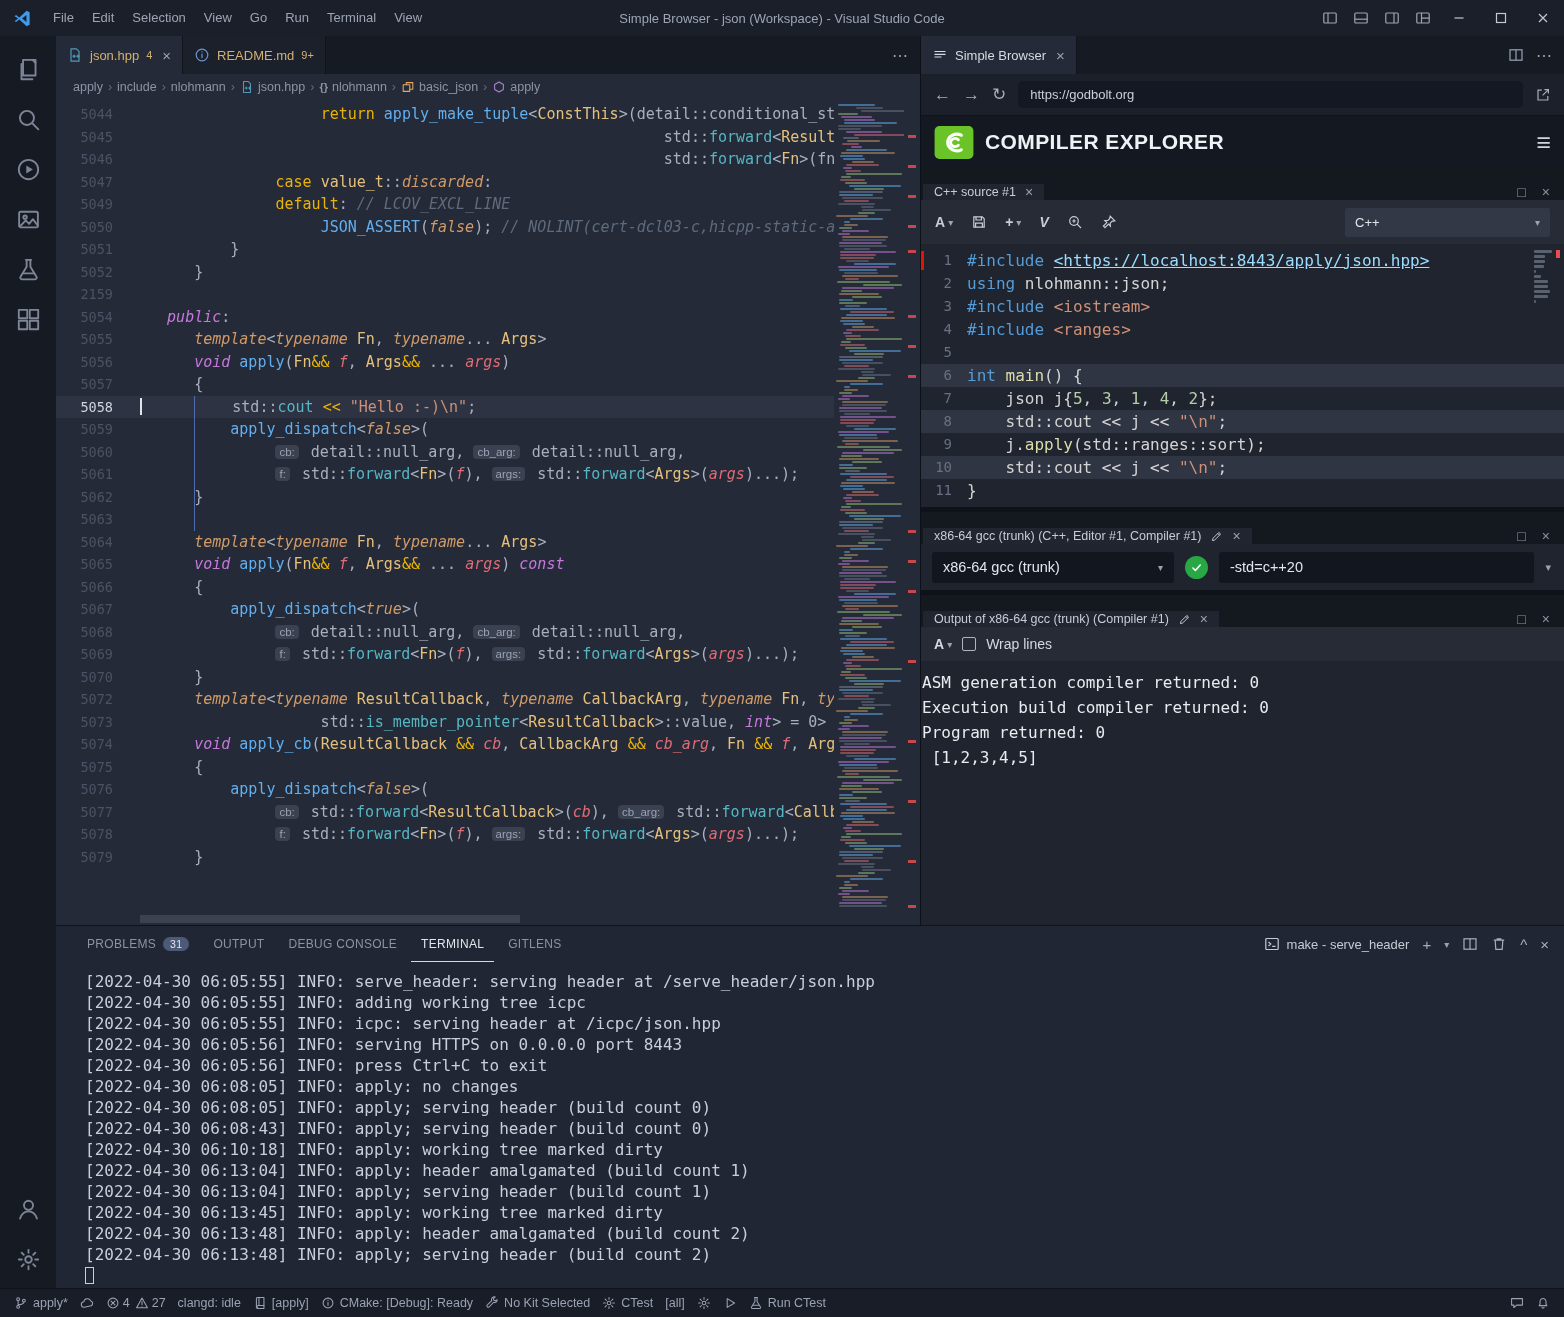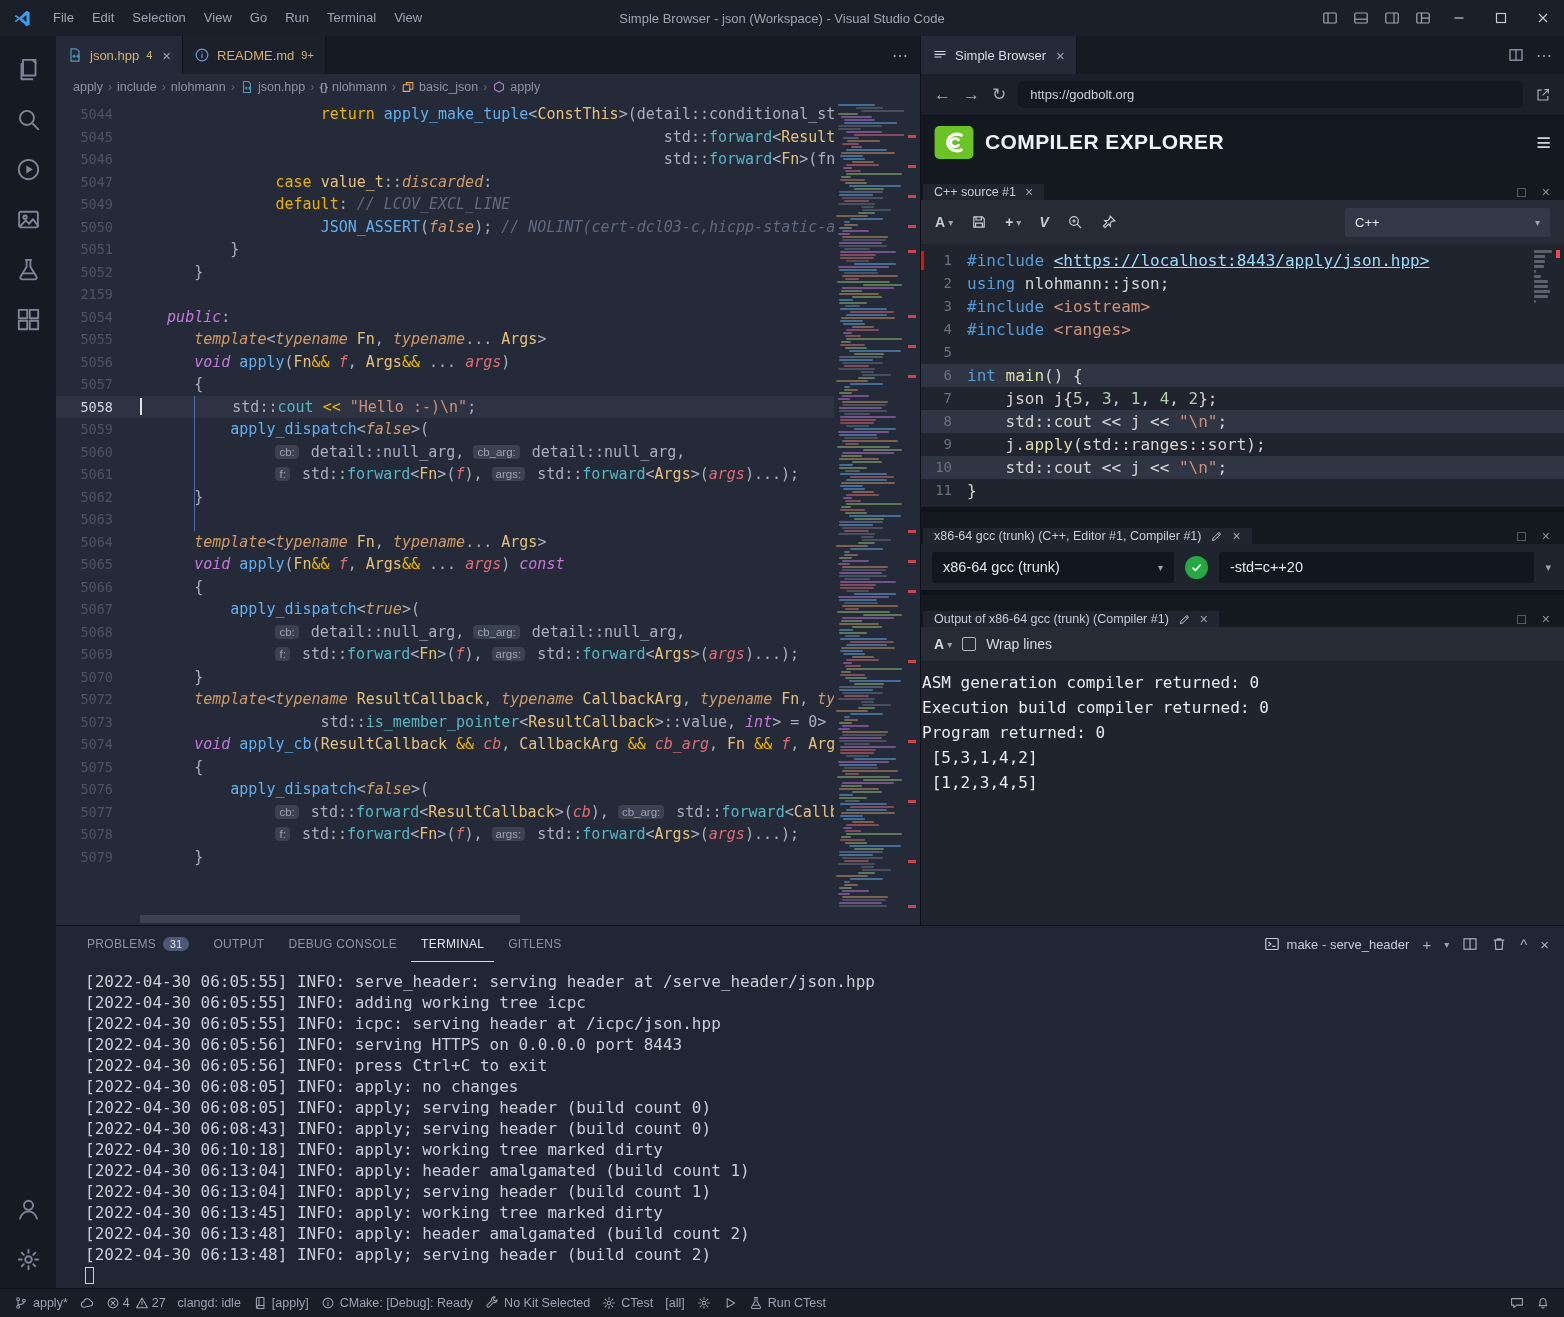--- a/index.html
+++ b/index.html
@@ -854,21 +854,21 @@
               </div>
             </div>
             <div class="out-toolbar">
               <span class="tbi">
                   <span>A</span>
                   <i class="car">▾</i>
                 </span>
               <span class="wrap-box"></span>
               <span class="wrap-lbl">Wrap lines</span>
             </div>
-            <div class="out-content" id="out-lines"><div>ASM generation compiler returned: 0</div><div>Execution build compiler returned: 0</div><div>Program returned: 0</div><div> [5,3,1,4,2]</div><div> [1,2,3,4,5]</div></div>
+            <div class="out-content" id="out-lines"><div>ASM generation compiler returned: 0</div><div>Execution build compiler returned: 0</div><div>Program returned: 0</div><div> [1,2,3,4,5]</div></div>
           </div>
         </div>
       </div>
 
       <div class="panel">
         <div class="panel-tabs">
           <div class="ptabs" id="panel-tabs">
               <div class="ptab">
                 <span>PROBLEMS</span>
                 <span class="pbadge">31</span>

